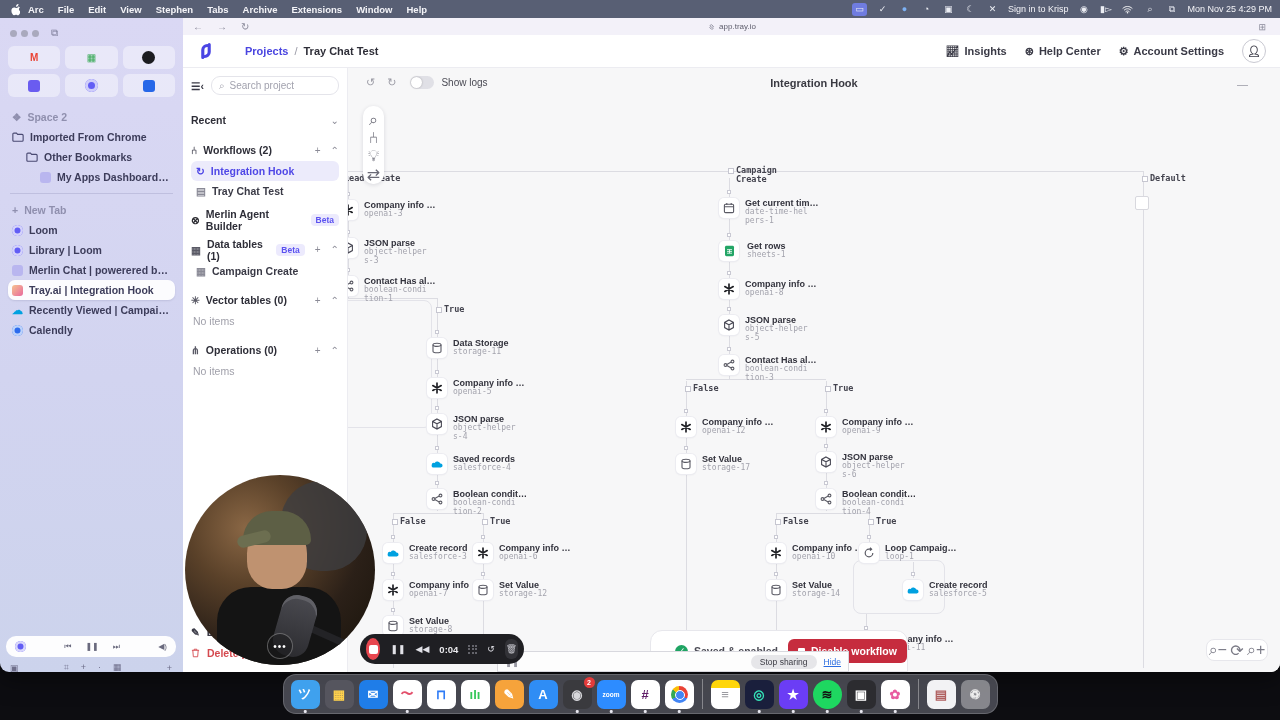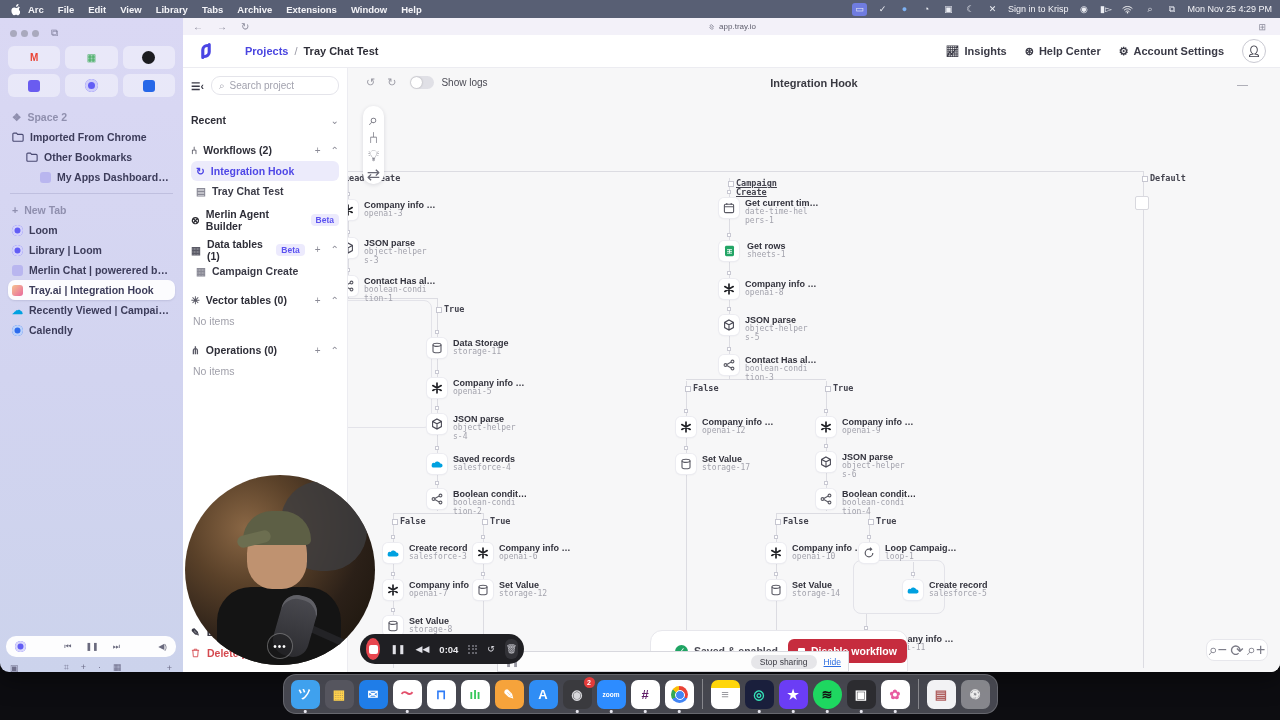--- a/index.html
+++ b/index.html
@@ -148,21 +148,21 @@
 </head>
 <body>
 
 <div id="menubar">
   <span class="sico">
     <svg width="11" height="13" viewBox="0 0 12 14">
         <path d="M8.2 2.2c.5-.6 1.4-1.1 2.2-1.1 0 .8-.3 1.6-.8 2.1-.5.6-1.3 1-2.1.9-.1-.7.3-1.4.7-1.9zM10.4 4.8c-1.1 0-2 .6-2.5.6s-1.3-.6-2.3-.6C4.1 4.8 2.6 6 2.6 8.3c0 2.4 1.7 5 3 5 .6 0 1.1-.5 2-.5s1.3.5 2 .5c1.3 0 2.9-2.4 2.9-4.2-1-.4-1.7-1.3-1.7-2.3 0-.9.5-1.6 1.1-2-.5-.6-1.4-1-2.5-1z" fill="#fff"></path>
       </svg>
   </span>
   <span class="mitem app">Arc</span>
-  <span id="menu-items"><span class="mitem">File</span><span class="mitem">Edit</span><span class="mitem">View</span><span class="mitem">Library</span><span class="mitem">Tabs</span><span class="mitem">Archive</span><span class="mitem">Extensions</span><span class="mitem">Window</span><span class="mitem">Help</span></span>
+  <span id="menu-items"><span class="mitem">File</span><span class="mitem">Edit</span><span class="mitem">View</span><span class="mitem">Stephen</span><span class="mitem">Tabs</span><span class="mitem">Archive</span><span class="mitem">Extensions</span><span class="mitem">Window</span><span class="mitem">Help</span></span>
   <div id="menu-right">
     <span class="sico hl">▭</span>
     <span class="sico">✓</span>
     <span class="sico" style="color:#7db2f5">●</span>
     <span class="sico">◔</span>
     <span class="sico">▣</span>
     <span class="sico">☾</span>
     <span class="sico">✕</span>
     <span>Sign in to Krisp</span>
     <span class="sico">◉</span>
@@ -478,21 +478,21 @@
             <div class="vline" style="left: 518px; top: 546px; height: 18px;"></div>
             <div class="vline" style="left: 518px; top: 592px; height: 12px;"></div>
             <div class="vline" style="left: 795px; top: 103px; height: 497px;"></div>
             <div class="cbox" style="left: -8px; top: 232px; width: 92px; height: 128px;"></div>
             <div class="cbox" style="left: 505px; top: 492px; width: 92px; height: 54px;"></div>
             <div class="cbox fill" style="left: 787px; top: 128px; width: 14px; height: 14px;"></div>
             <div class="clabel" style="left: -4px; top: 106px;">Lead Create</div>
             <div class="clabel" style="left: 96px; top: 237px;">True</div>
             <div class="clabel" style="left: 52px; top: 449px;">False</div>
             <div class="clabel" style="left: 142px; top: 449px;">True</div>
-            <div class="clabel" style="left: 388px; top: 111px; text-decoration: underline;">Campaign
+            <div class="clabel" style="left: 388px; top: 98px;">Campaign
 Create</div>
             <div class="clabel" style="left: 345px; top: 316px;">False</div>
             <div class="clabel" style="left: 485px; top: 316px;">True</div>
             <div class="clabel" style="left: 435px; top: 449px;">False</div>
             <div class="clabel" style="left: 528px; top: 449px;">True</div>
             <div class="clabel" style="left: 802px; top: 106px;">Default</div>
             <div class="ndot" style="left: -2px; top: 124px;"></div>
             <div class="cnode" style="left: -10px; top: 132px;">
               <div class="ntile">
                 <svg width="12" height="12" viewBox="0 0 12 12">

